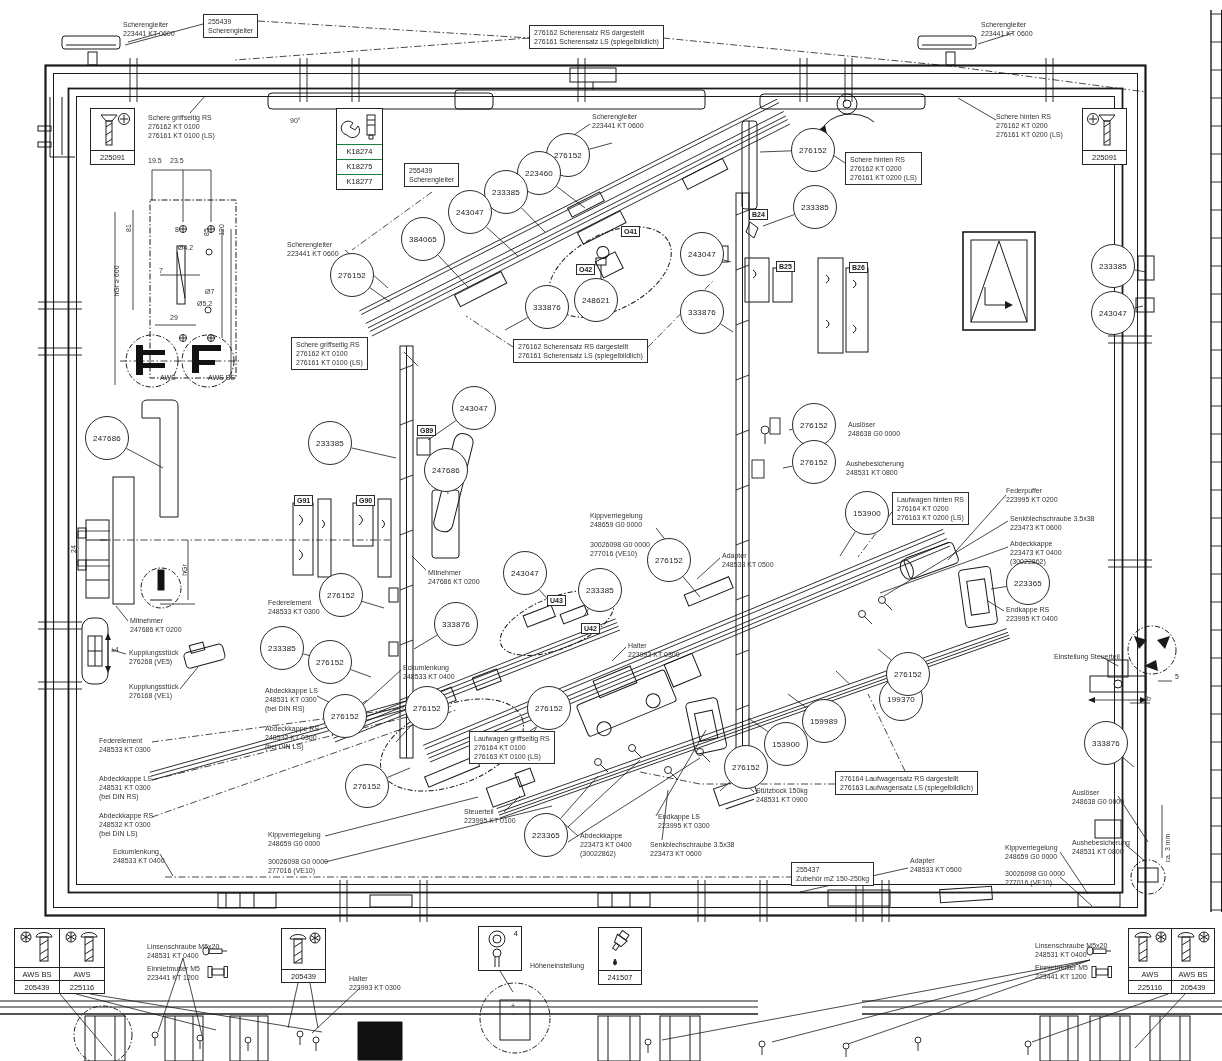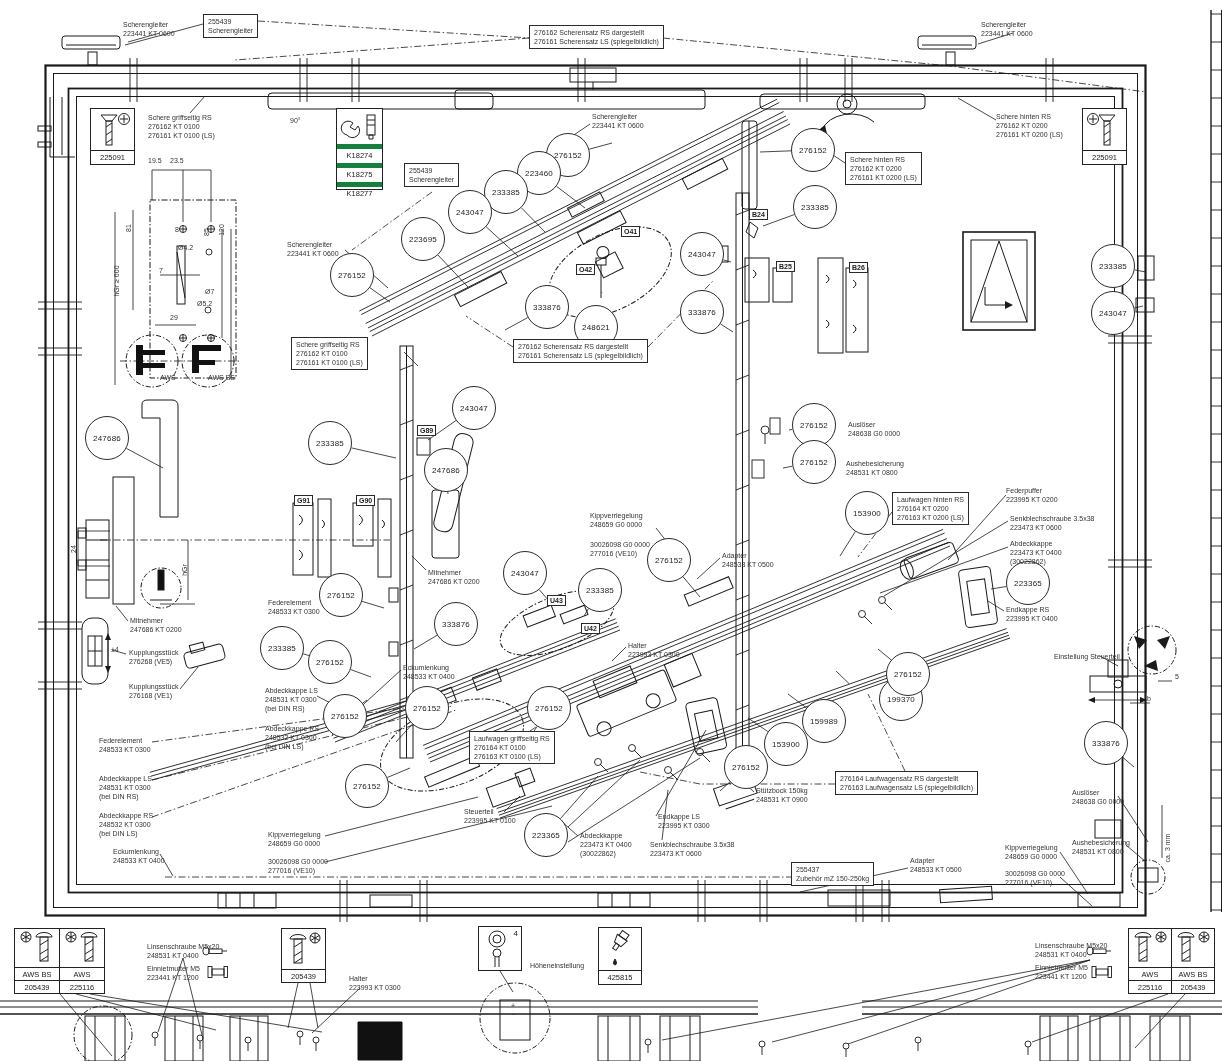--- a/index.html
+++ b/index.html
@@ -16,21 +16,21 @@
           background:#fff;padding:0 2px;font-weight:bold}
   .dimlbl{position:absolute;font-size:7px;color:#333;white-space:nowrap}
   .dimlbl.rot{transform:translate(-50%,-50%) rotate(-90deg)}
   .legend-box{position:absolute;border:1.3px solid #222;background:#fff;box-sizing:border-box;
               font-size:7.5px;color:#222;text-align:center}
   .lcols{display:flex;height:100%}
   .lcol{flex:1;display:flex;flex-direction:column;min-width:0}
   .lcol + .lcol{border-left:1px solid #222}
   .licon{flex:1;display:flex;align-items:center;justify-content:center}
   .lrow{border-top:1px solid #222;height:13px;line-height:13px;overflow:hidden}
-  .krow{border-top:5px solid #15803d;height:14px;line-height:14px}
+  .krow{border-top:1px solid #15803d;height:14px;line-height:14px}
   .hnum{position:absolute;right:3px;top:2px;font-size:8px}
 </style>
 </head>
 <body>
 
 <div id="stage">
 
 <svg id="art" width="1222" height="1061" viewBox="0 0 1222 1061">
   <g stroke="#1a1a1a" fill="none" stroke-width="1">
 
@@ -579,24 +579,24 @@
           <line x1="1122.7036452520365" y1="757.3174102160314" x2="1134" y2="767"></line>
         </g>
   </g>
 </svg>
 
 <div id="annot">
       <div class="callout" style="left: 546px; top: 133px; height: 44px; width: 44px;">276152</div>
       <div class="callout" style="left: 517px; top: 151px; height: 44px; width: 44px; text-align: center;">223460</div>
       <div class="callout" style="left: 484px; top: 170px; height: 44px; width: 44px;">233385</div>
       <div class="callout" style="left: 448px; top: 190px; height: 44px; width: 44px;">243047</div>
-      <div class="callout" style="left: 401px; top: 217px; height: 44px; width: 44px;">223695</div>
+      <div class="callout" style="left: 401px; top: 217px; height: 44px; width: 44px;">384065</div>
       <div class="callout" style="left: 330px; top: 253px; height: 44px; width: 44px;">276152</div>
       <div class="callout" style="left: 525px; top: 285px; height: 44px; width: 44px;">333876</div>
-      <div class="callout" style="left: 574px; top: 305px; height: 44px; width: 44px;">248621</div>
+      <div class="callout" style="left: 574px; top: 278px; height: 44px; width: 44px;">248621</div>
       <div class="callout" style="left: 791px; top: 128px; height: 44px; width: 44px;">276152</div>
       <div class="callout" style="left: 793px; top: 185px; height: 44px; width: 44px;">233385</div>
       <div class="callout" style="left: 680px; top: 232px; height: 44px; width: 44px;">243047</div>
       <div class="callout" style="left: 680px; top: 290px; height: 44px; width: 44px;">333876</div>
       <div class="callout" style="left: 1091px; top: 244px; height: 44px; width: 44px;">233385</div>
       <div class="callout" style="left: 1091px; top: 291px; height: 44px; width: 44px;">243047</div>
       <div class="callout" style="left: 452px; top: 386px; height: 44px; width: 44px;">243047</div>
       <div class="callout" style="left: 308px; top: 421px; height: 44px; width: 44px;">233385</div>
       <div class="callout" style="left: 424px; top: 448px; height: 44px; width: 44px;">247686</div>
       <div class="callout" style="left: 85px; top: 416px; height: 44px; width: 44px;">247686</div>
@@ -896,21 +896,21 @@
           <g stroke="#222" fill="none">
       <g transform="rotate(35 17 12)">
         <rect x="13" y="2" width="8" height="6"></rect>
               <path d="M11,8 h12 l-2,8 h-8 z"></path>
               <path d="M15,16 h4 v6 h-4 z"></path>
       </g>
       <path d="M12,30 q-3,5 0,6 q3,-1 0,-6z" fill="#222"></path>
     </g>
         </svg>
   </div>
-  <div class="lrow">425815</div>
+  <div class="lrow">241507</div>
 </div>
 
 <div class="legend-box" style="left:1128px;top:928px;width:87px;height:66px">
   <div class="lcols">
     <div class="lcol">
       <div class="licon">
         <svg width="38" height="38">
               <g stroke="#222" fill="none">
           <path d="M4,8 a8,4.5 0 0 1 16,0 z"></path>
                 <rect x="8" y="8" width="8" height="24"></rect>

